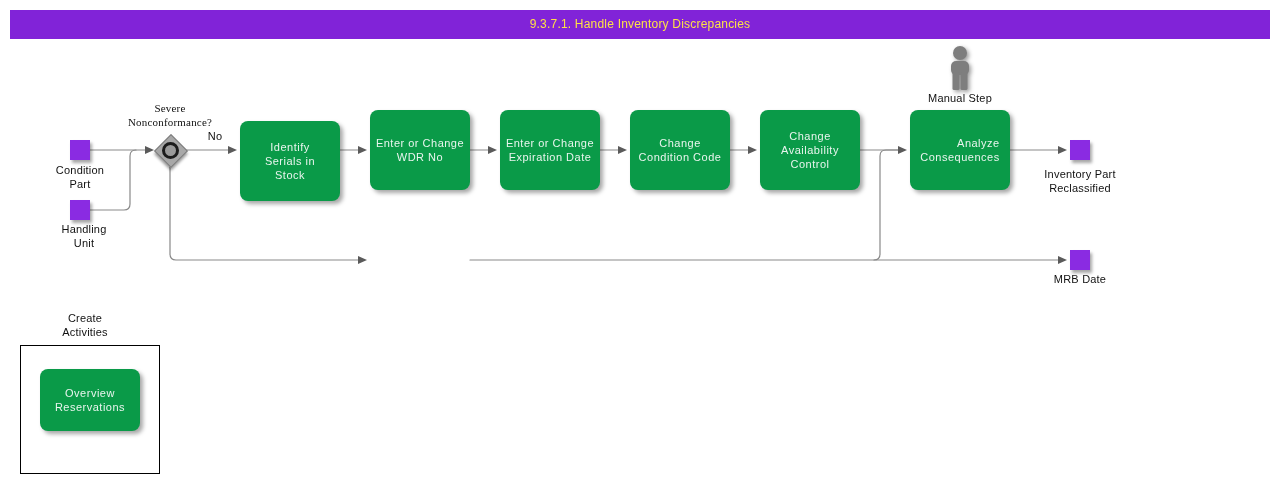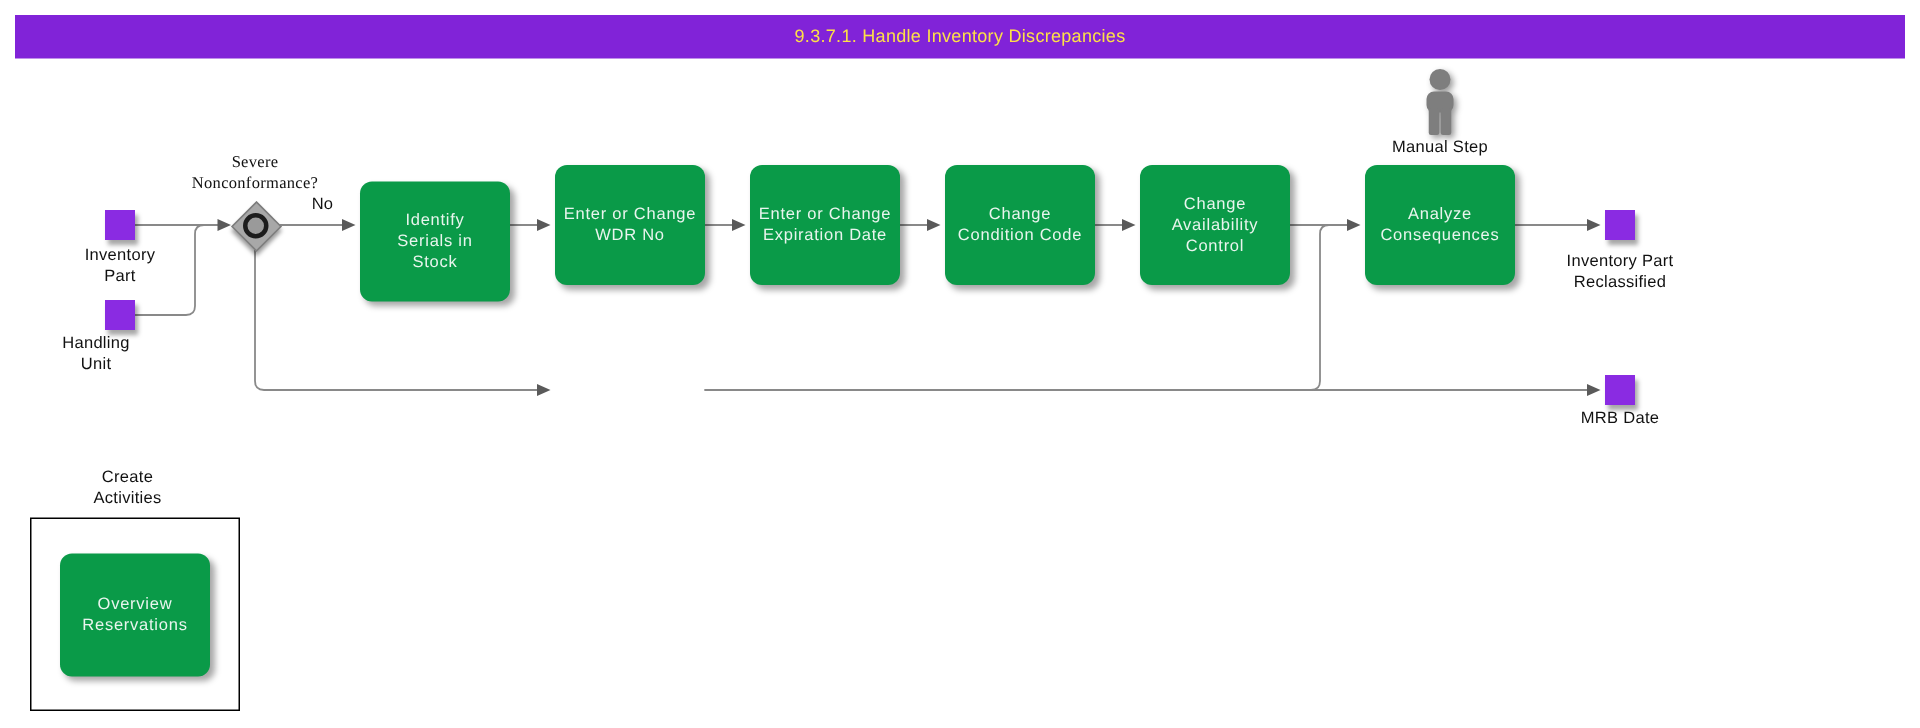--- a/index.html
+++ b/index.html
@@ -85,21 +85,21 @@
   .ga-frame {
     position: absolute;
     left: 20px; top: 345px;
     width: 140px; height: 129px;
     border: 1px solid #000000;
     background: #ffffff;
     box-sizing: border-box;
   }
   .ga-activity {
     left: 40px; top: 369px;
-    height: 82px;
+    height: 62px;
   }
 </style>
 </head>
 <body>
 
 <div class="canvas">
 
   <div class="titlebar">
     <span>9.3.7.1. Handle Inventory Discrepancies</span>
   </div>
@@ -127,25 +127,25 @@
       <polygon points="618,146 627,150 618,154"></polygon>
       <polygon points="748,146 757,150 748,154"></polygon>
       <polygon points="898,146 907,150 898,154"></polygon>
       <polygon points="1058,146 1067,150 1058,154"></polygon>
       <polygon points="358,256 367,260 358,264"></polygon>
       <polygon points="1058,256 1067,260 1058,264"></polygon>
     </g>
   </svg>
 
   <div class="event" style="left:70px; top:140px;"></div>
-  <div class="lbl" style="left:38px; top:164px; width:84px;">Inventory
+  <div class="lbl" style="left:38px; top:164px; width:84px;">Condition
 Part</div>
 
   <div class="event" style="left:70px; top:200px;"></div>
-  <div class="lbl" style="left:22px; top:223px; width:84px;">Handling
+  <div class="lbl" style="left:42px; top:223px; width:84px;">Handling
 Unit</div>
 
   <div class="event" style="left:1070px; top:140px;"></div>
   <div class="lbl" style="left:1018px; top:168px; width:124px;">Inventory Part
 Reclassified</div>
 
   <div class="event" style="left:1070px; top:250px;"></div>
   <div class="lbl" style="left:1028px; top:273px; width:104px;">MRB Date</div>
 
   <div class="diamond"></div>
@@ -169,21 +169,21 @@
   </div>
   <div class="activity" style="left:630px; top:110px;">
     <span>Change
 Condition Code</span>
   </div>
   <div class="activity" style="left:760px; top:110px;">
     <span>Change
 Availability
 Control</span>
   </div>
-  <div class="activity" style="left:910px; top:110px;">
+  <div class="activity" style="left:910px; top:110px;text-align:right;">
     <span>Analyze
 Consequences</span>
   </div>
 
 
   <svg class="manual-icon" viewBox="0 0 36 48">
     <g fill="#7e7e7e">
       <circle cx="18" cy="8" r="7"></circle>
       <rect x="9" y="16" width="18" height="14" rx="5"></rect>
       <rect x="10.5" y="27" width="7" height="18" rx="1.5"></rect>

